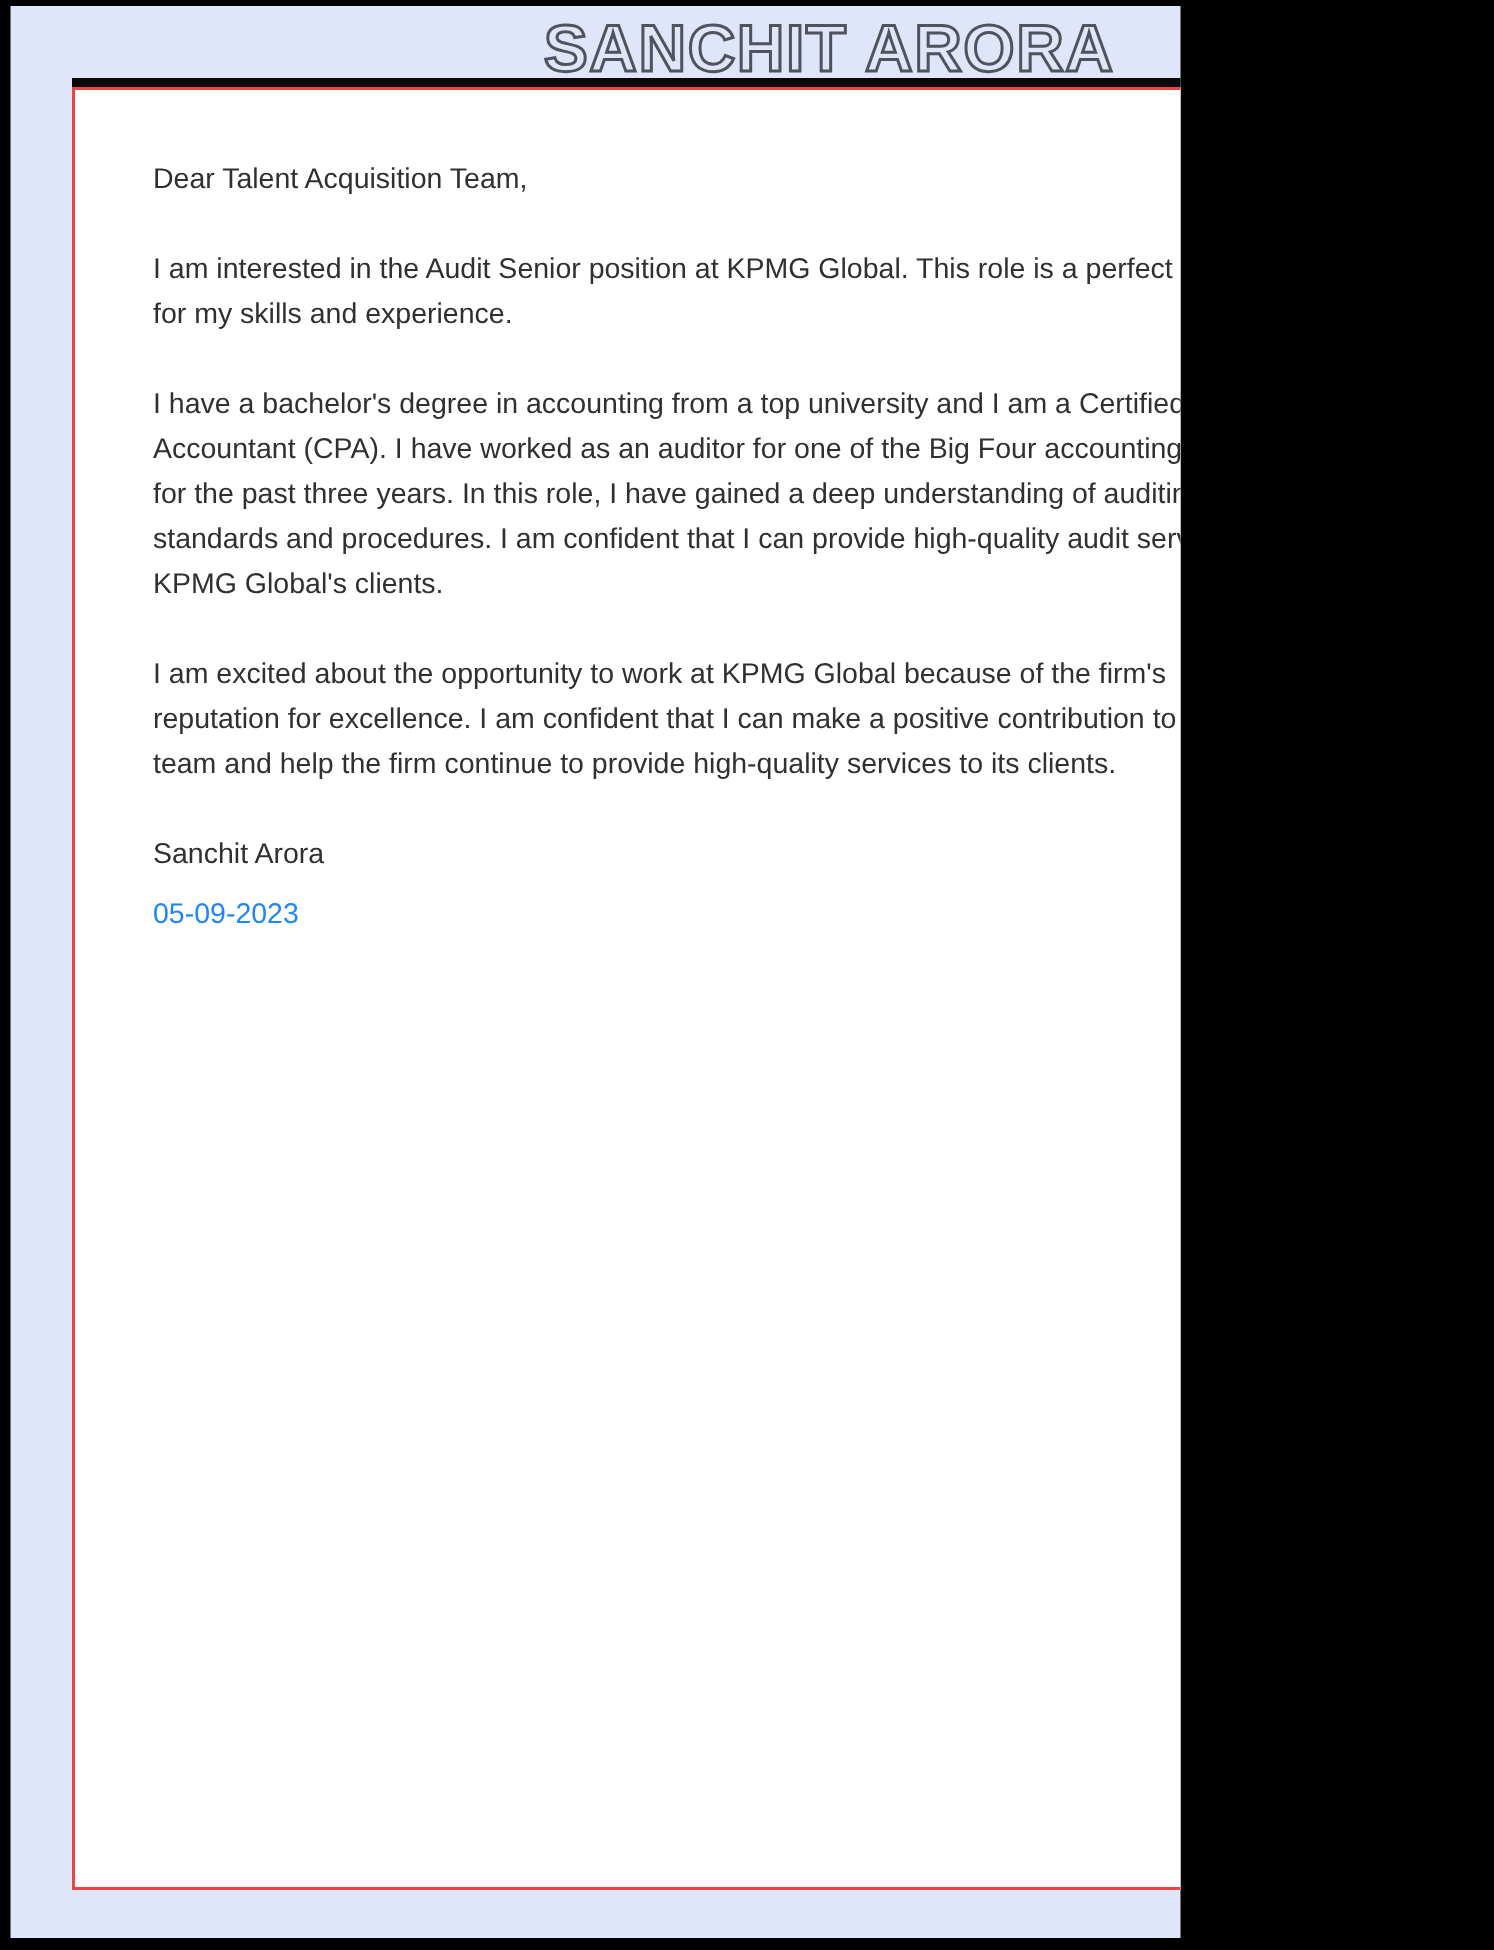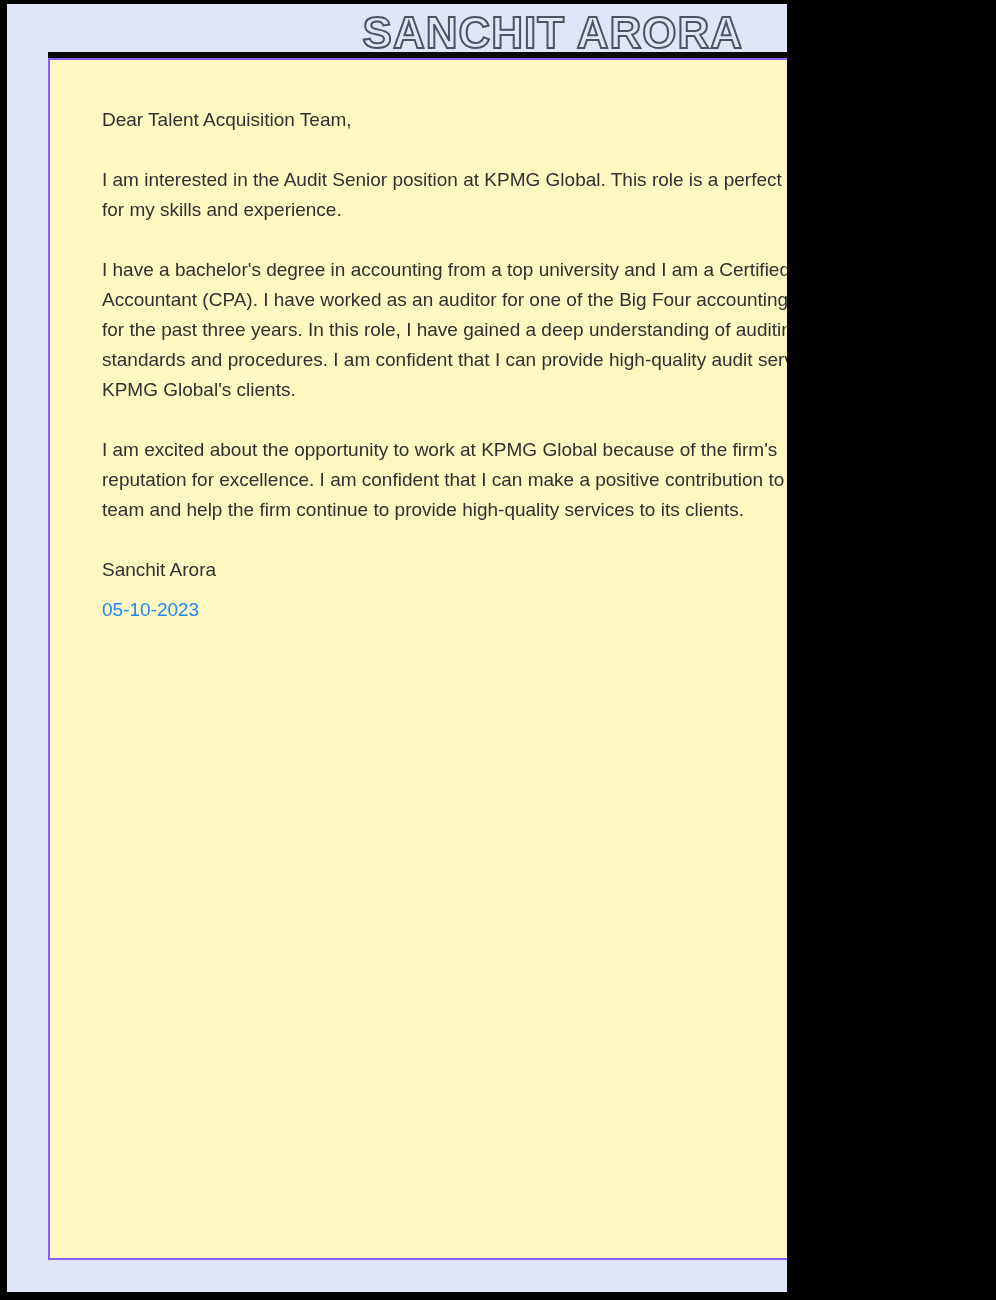--- a/index.html
+++ b/index.html
@@ -37,22 +37,22 @@
     width: 902px;
     height: 6px;
     background: #0a0a0a;
   }
   .sheet {
     position: absolute;
     left: 41px;
     top: 54px;
     width: 902px;
     height: 1202px;
-    background: #fef9c3;
-    border: 2px solid #8b5cf6;
+    background: #ffffff;
+    border: 2px solid #ef4444;
     padding: 45px 50px 0 52px;
   }
   .letter-text {
     font-size: 19px;
     line-height: 30px;
     color: #303030;
     white-space: pre-line;
     margin-bottom: 30px;
   }
   .letter-date {
@@ -93,19 +93,19 @@
 KPMG Global's clients.</div>
 
     <div class="letter-text">I am excited about the opportunity to work at KPMG Global because of the firm's
 reputation for excellence. I am confident that I can make a positive contribution to the
 team and help the firm continue to provide high-quality services to its clients.</div>
 
 
 
     <div class="letter-text" style="margin-bottom:0;">Sanchit Arora</div>
 
-    <div class="letter-date">05-10-2023</div>
+    <div class="letter-date">05-09-2023</div>
 
     <div class="brand">Certified.com</div>
 
   </div>
 
 </div>
 
 </body></html>

